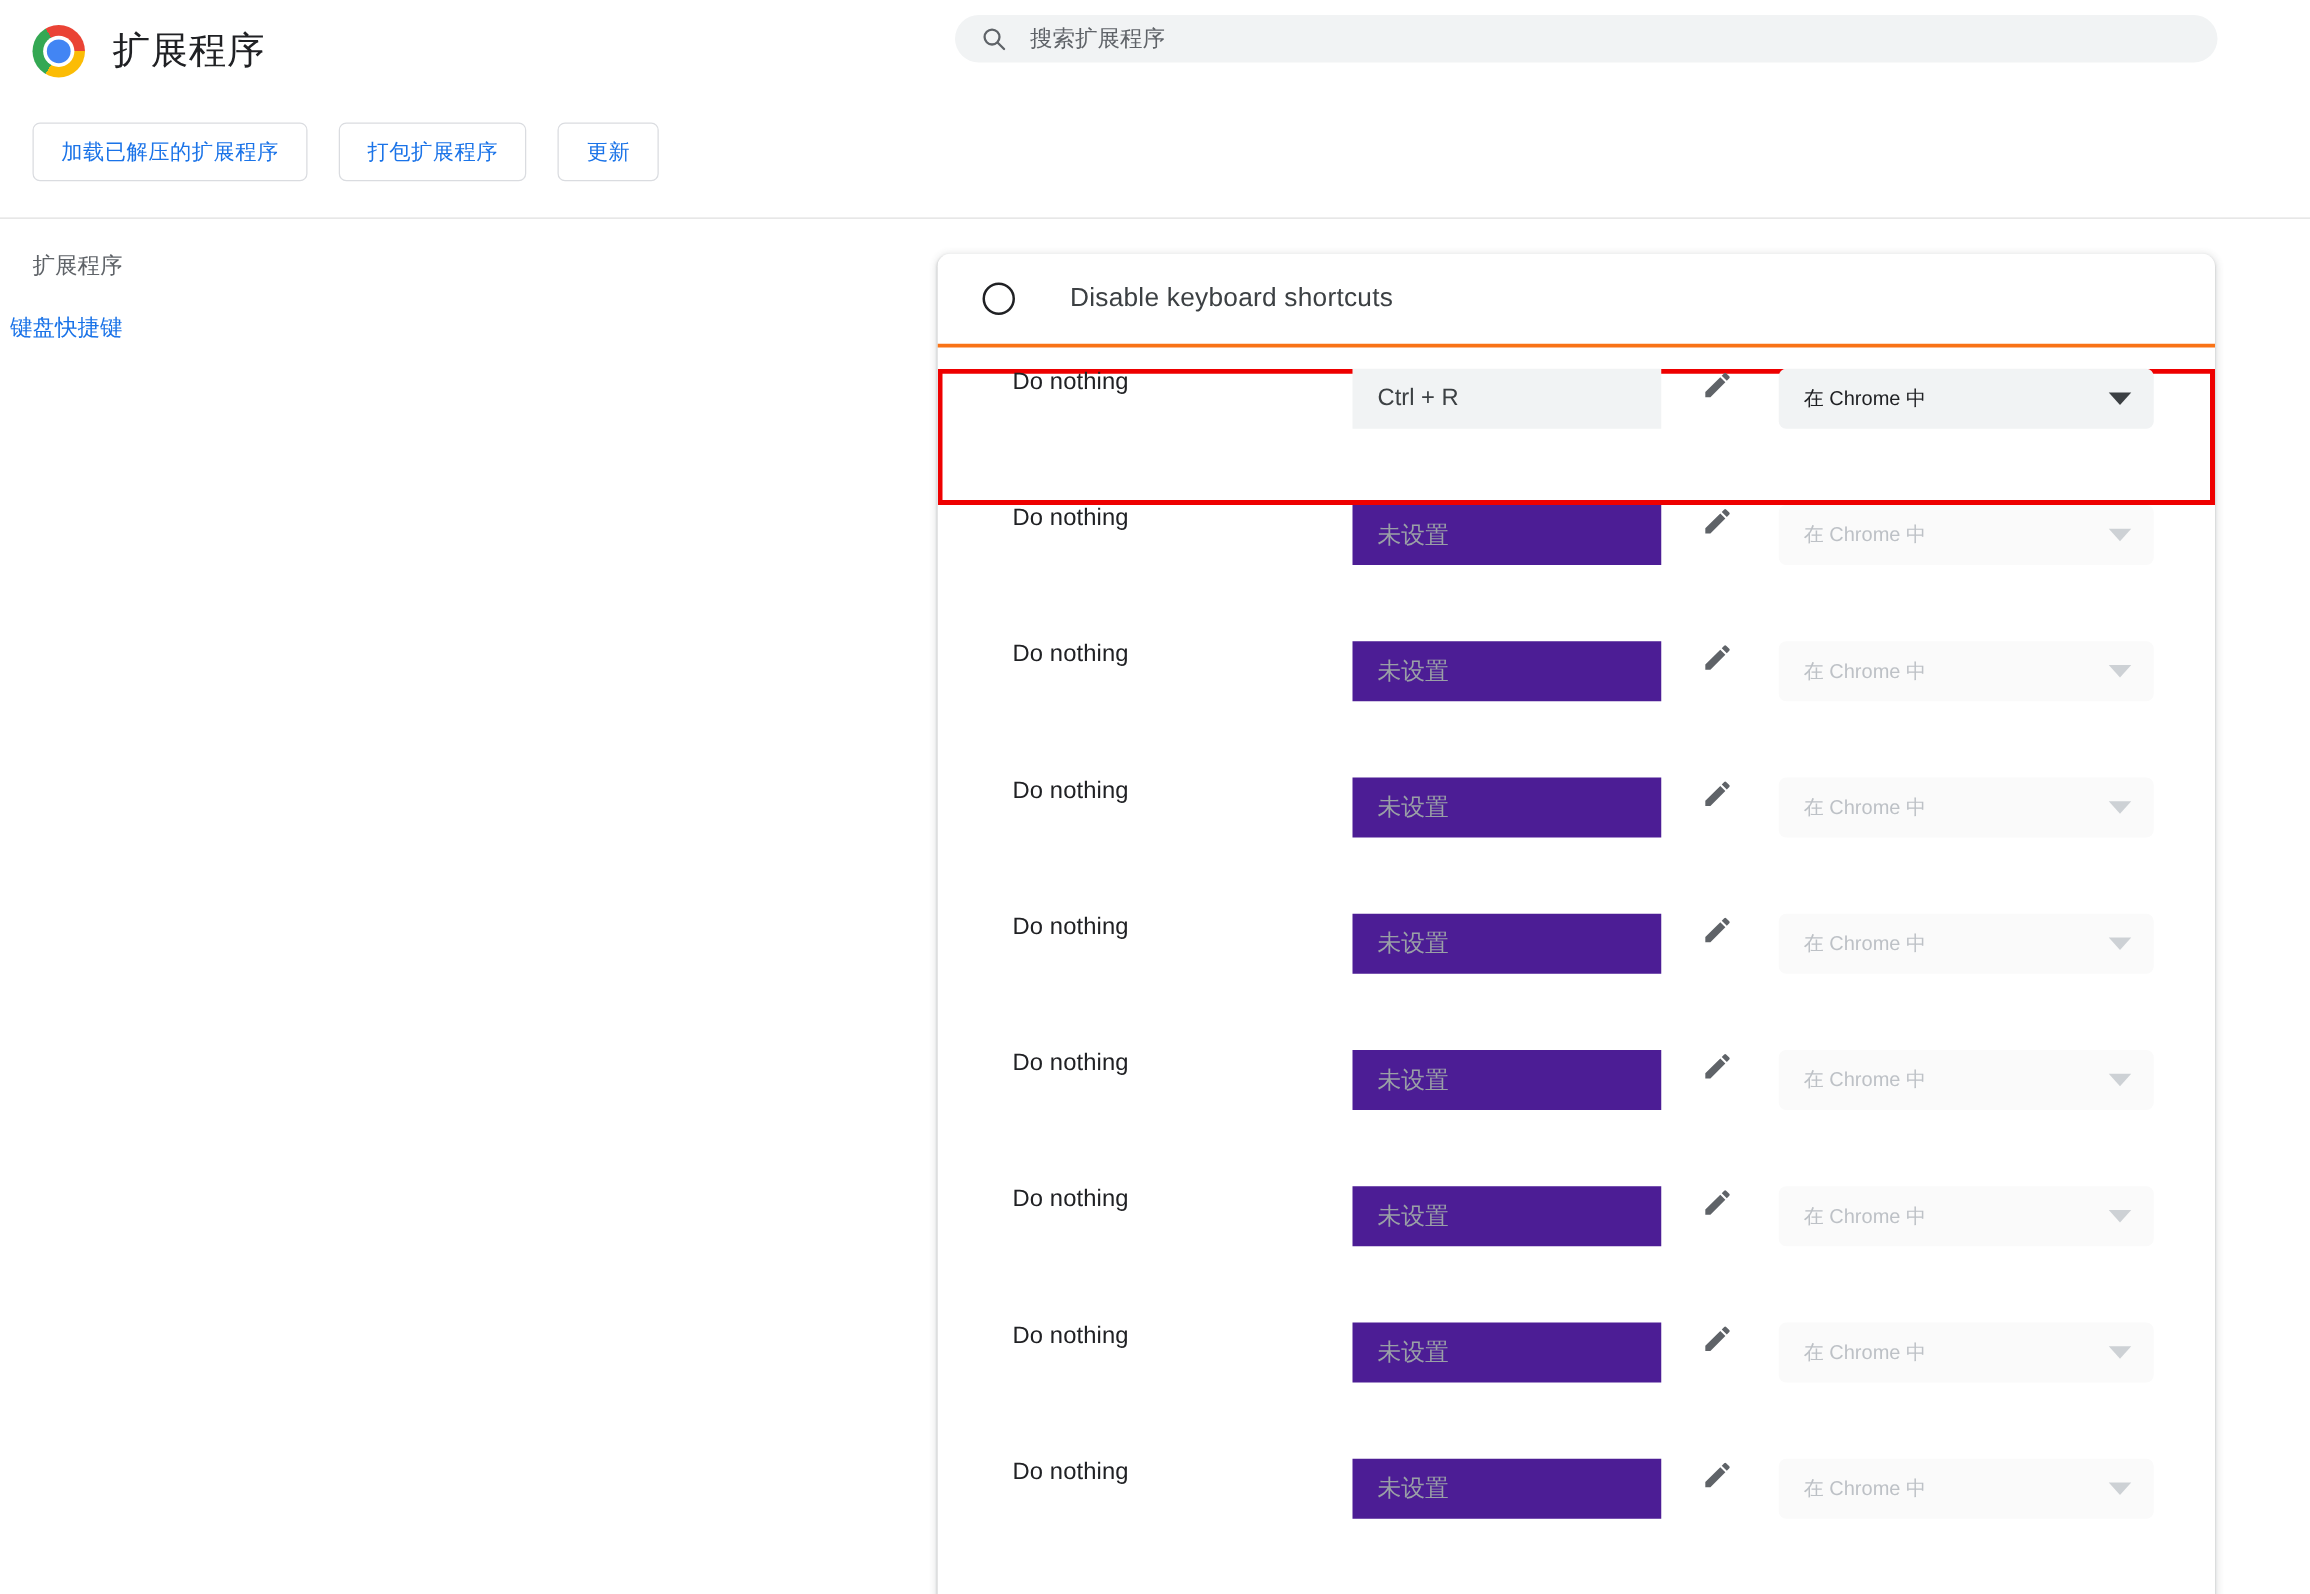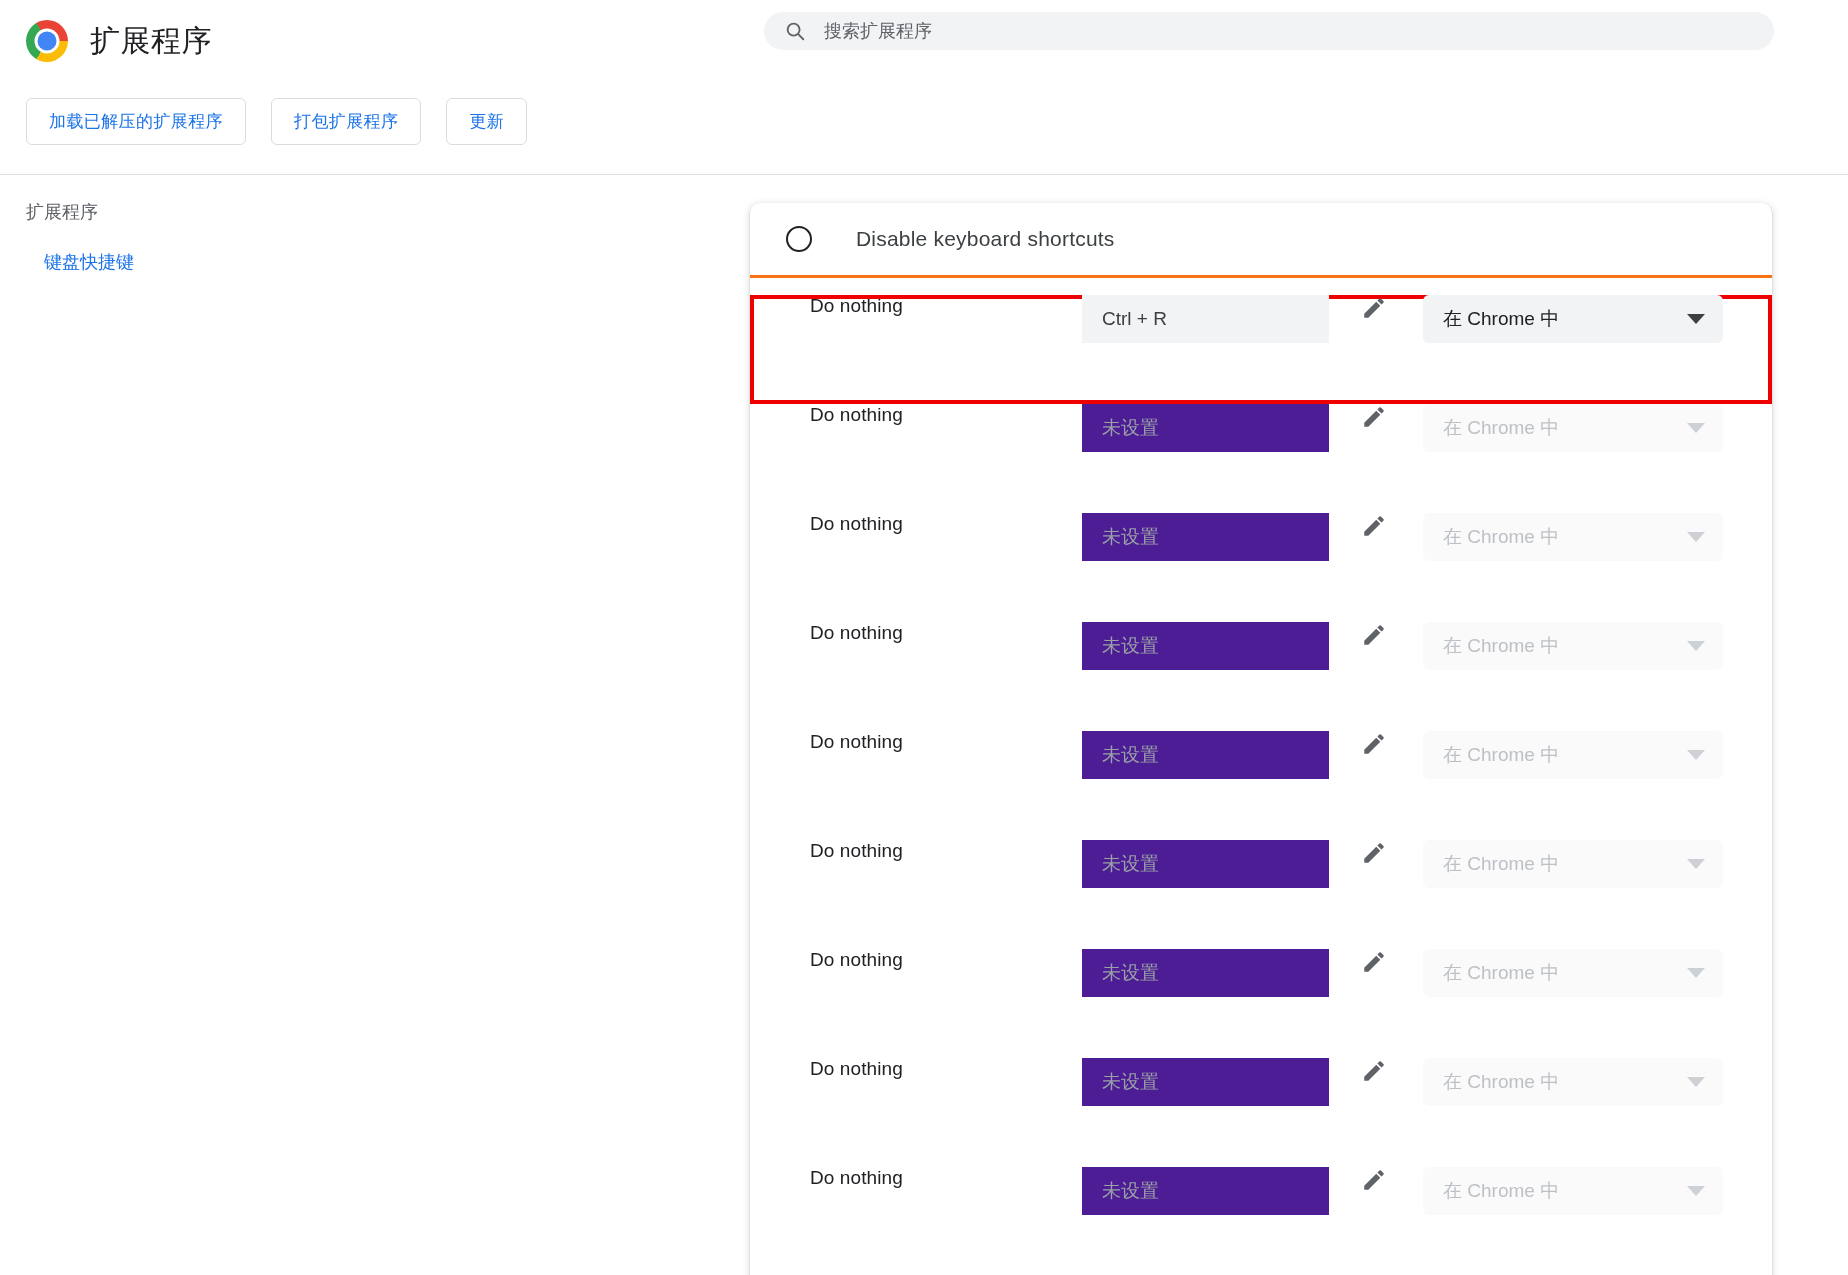--- a/index.html
+++ b/index.html
@@ -67,21 +67,21 @@
     cursor: pointer; display: flex; align-items: center;
   }
 
   
   .sidebar { position: absolute; left: 0; top: 175px; width: 740px; height: 1100px; }
   .side-heading {
     position: absolute; left: 26px; top: 25px;
     font-size: 18px; color: #5f6368;
   }
   .side-link {
-    position: absolute; left: 44px; top: 75px;
+    position: absolute; left: 8px; top: 75px;
     font-size: 18px; color: #1a73e8; text-decoration: none; cursor: pointer;
   }
 
   
   .card {
     position: absolute; left: 750px; top: 203px;
     width: 1022px; height: 1100px;
     background: #ffffff; border-radius: 10px;
     box-shadow: 0 1px 2px rgba(60,64,67,.30), 0 2px 6px 2px rgba(60,64,67,.12);
     overflow: hidden;
@@ -122,21 +122,21 @@
   .edit-icon {
     width: 26px; height: 26px; margin-left: 32px; flex: 0 0 26px;
     color: #5f6368; cursor: pointer;
   }
   .row.disabled .edit-icon { color: #5f6368; }
 
   .scope-select {
     margin-left: 36px; width: 300px; flex: 0 0 300px; height: 48px;
     background: #f1f3f4; border-radius: 6px;
     display: flex; align-items: center; justify-content: space-between;
-    padding: 0 18px 0 20px; font-size: 19px; color: #202124; cursor: pointer;
+    padding: 0 18px 0 20px; font-size: 16px; color: #202124; cursor: pointer;
   }
   .row.disabled .scope-select { background: #fafafa; color: #bdc1c6; cursor: default; }
   .caret {
     width: 0; height: 0;
     border-left: 9px solid transparent; border-right: 9px solid transparent;
     border-top: 10px solid #3c4043;
   }
   .row.disabled .caret { border-top-color: #cdd1d5; }
 </style>
 </head>

